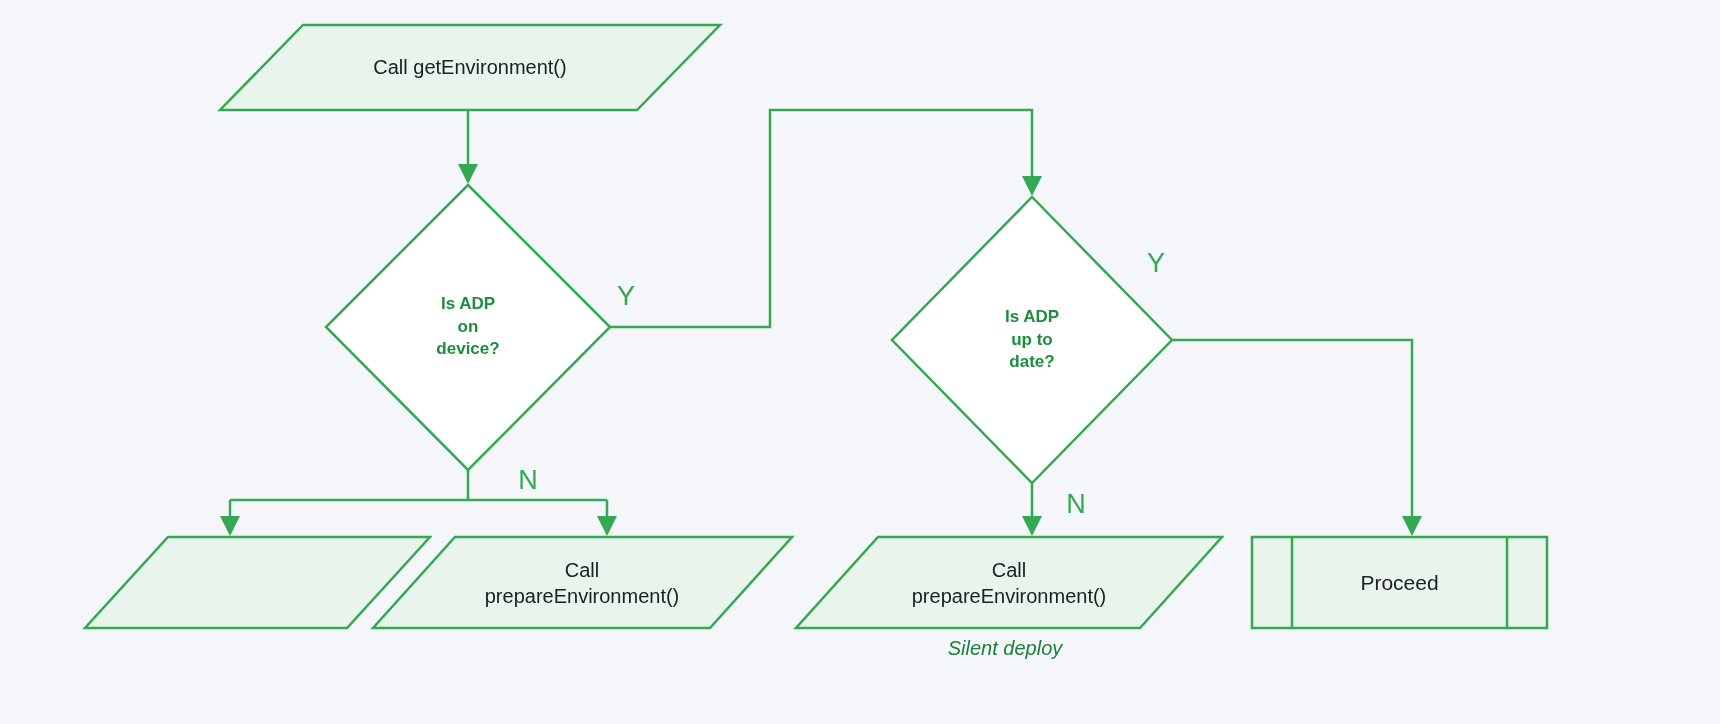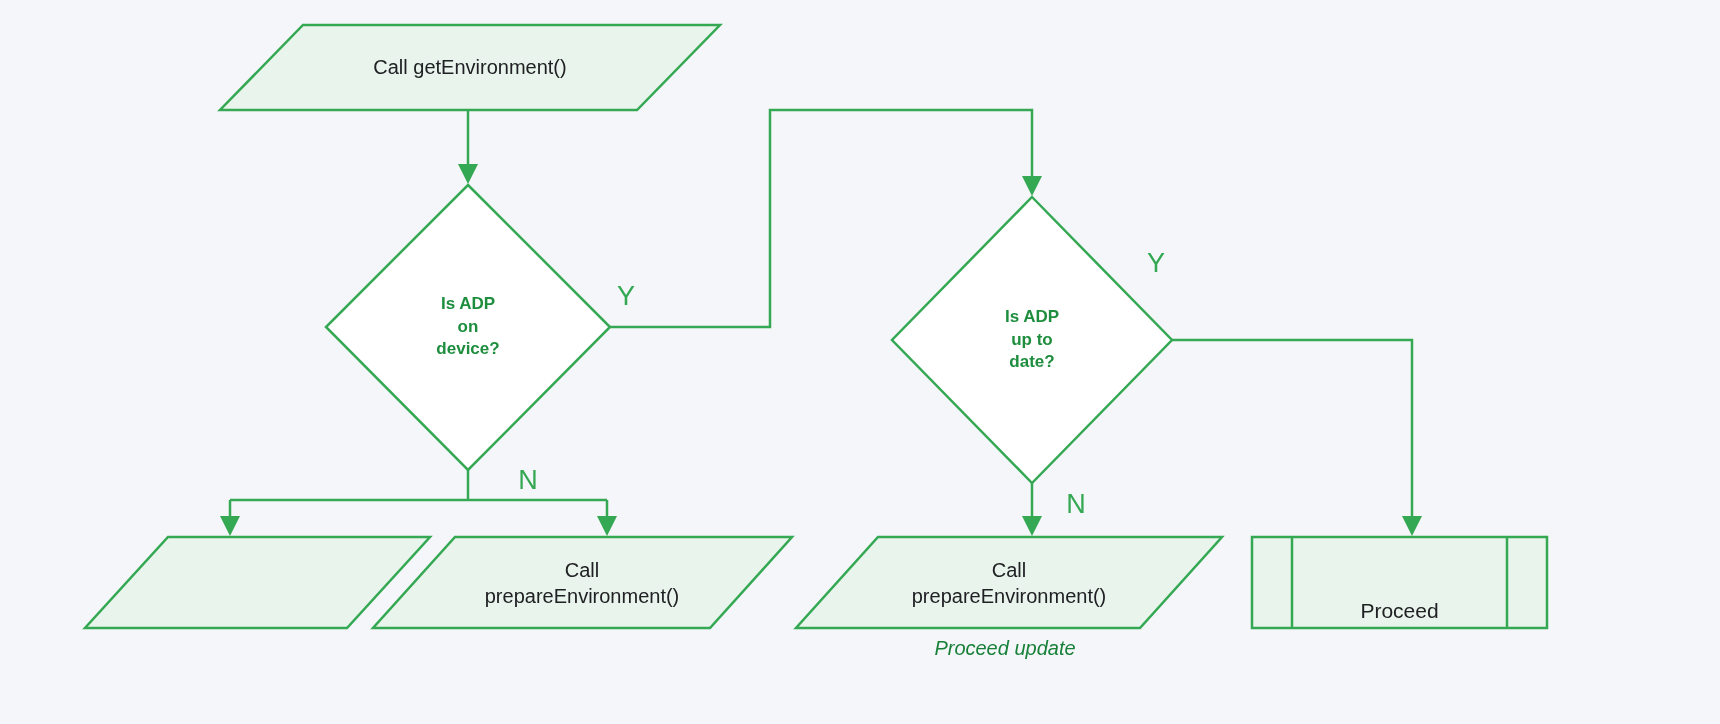--- a/index.html
+++ b/index.html
@@ -36,21 +36,21 @@
   .branch-label {
     color: #34A853;
     font-size: 27px;
     font-weight: 500;
   }
   .caption-label {
     font-style: italic;
     color: #188038;
     font-size: 20px;
   }
-  .proceed-label { font-size: 21px; margin-top: 28px; }
+  .proceed-label { font-size: 21px; }
 </style>
 </head>
 <body>
 
 <div class="canvas">
 
   <svg width="1720" height="724" viewBox="0 0 1720 724">
     <defs>
       <marker id="arrow" viewBox="0 0 10 10" refX="7" refY="5" markerWidth="8" markerHeight="8" orient="auto-start-reverse">
         <path d="M0,0 L10,5 L0,10 Z" fill="#34A853"></path>
@@ -95,17 +95,17 @@
 
   <div class="label branch-label" style="left:1056px; top:487px; width:40px; height:36px;">N</div>
 
 
   <div class="label" style="left:442px; top:547px; width:280px; height:72px;">Call
 prepareEnvironment()</div>
 
   <div class="label" style="left:869px; top:547px; width:280px; height:72px;">Call
 prepareEnvironment()</div>
 
-  <div class="label caption-label" style="left:845px; top:634px; width:320px; height:28px;">Proceed update</div>
+  <div class="label caption-label" style="left:845px; top:634px; width:320px; height:28px;">Silent deploy</div>
 
   <div class="label proceed-label" style="left:1252px; top:537px; width:295px; height:91px;">Proceed</div>
 
 </div>
 
 </body></html>

